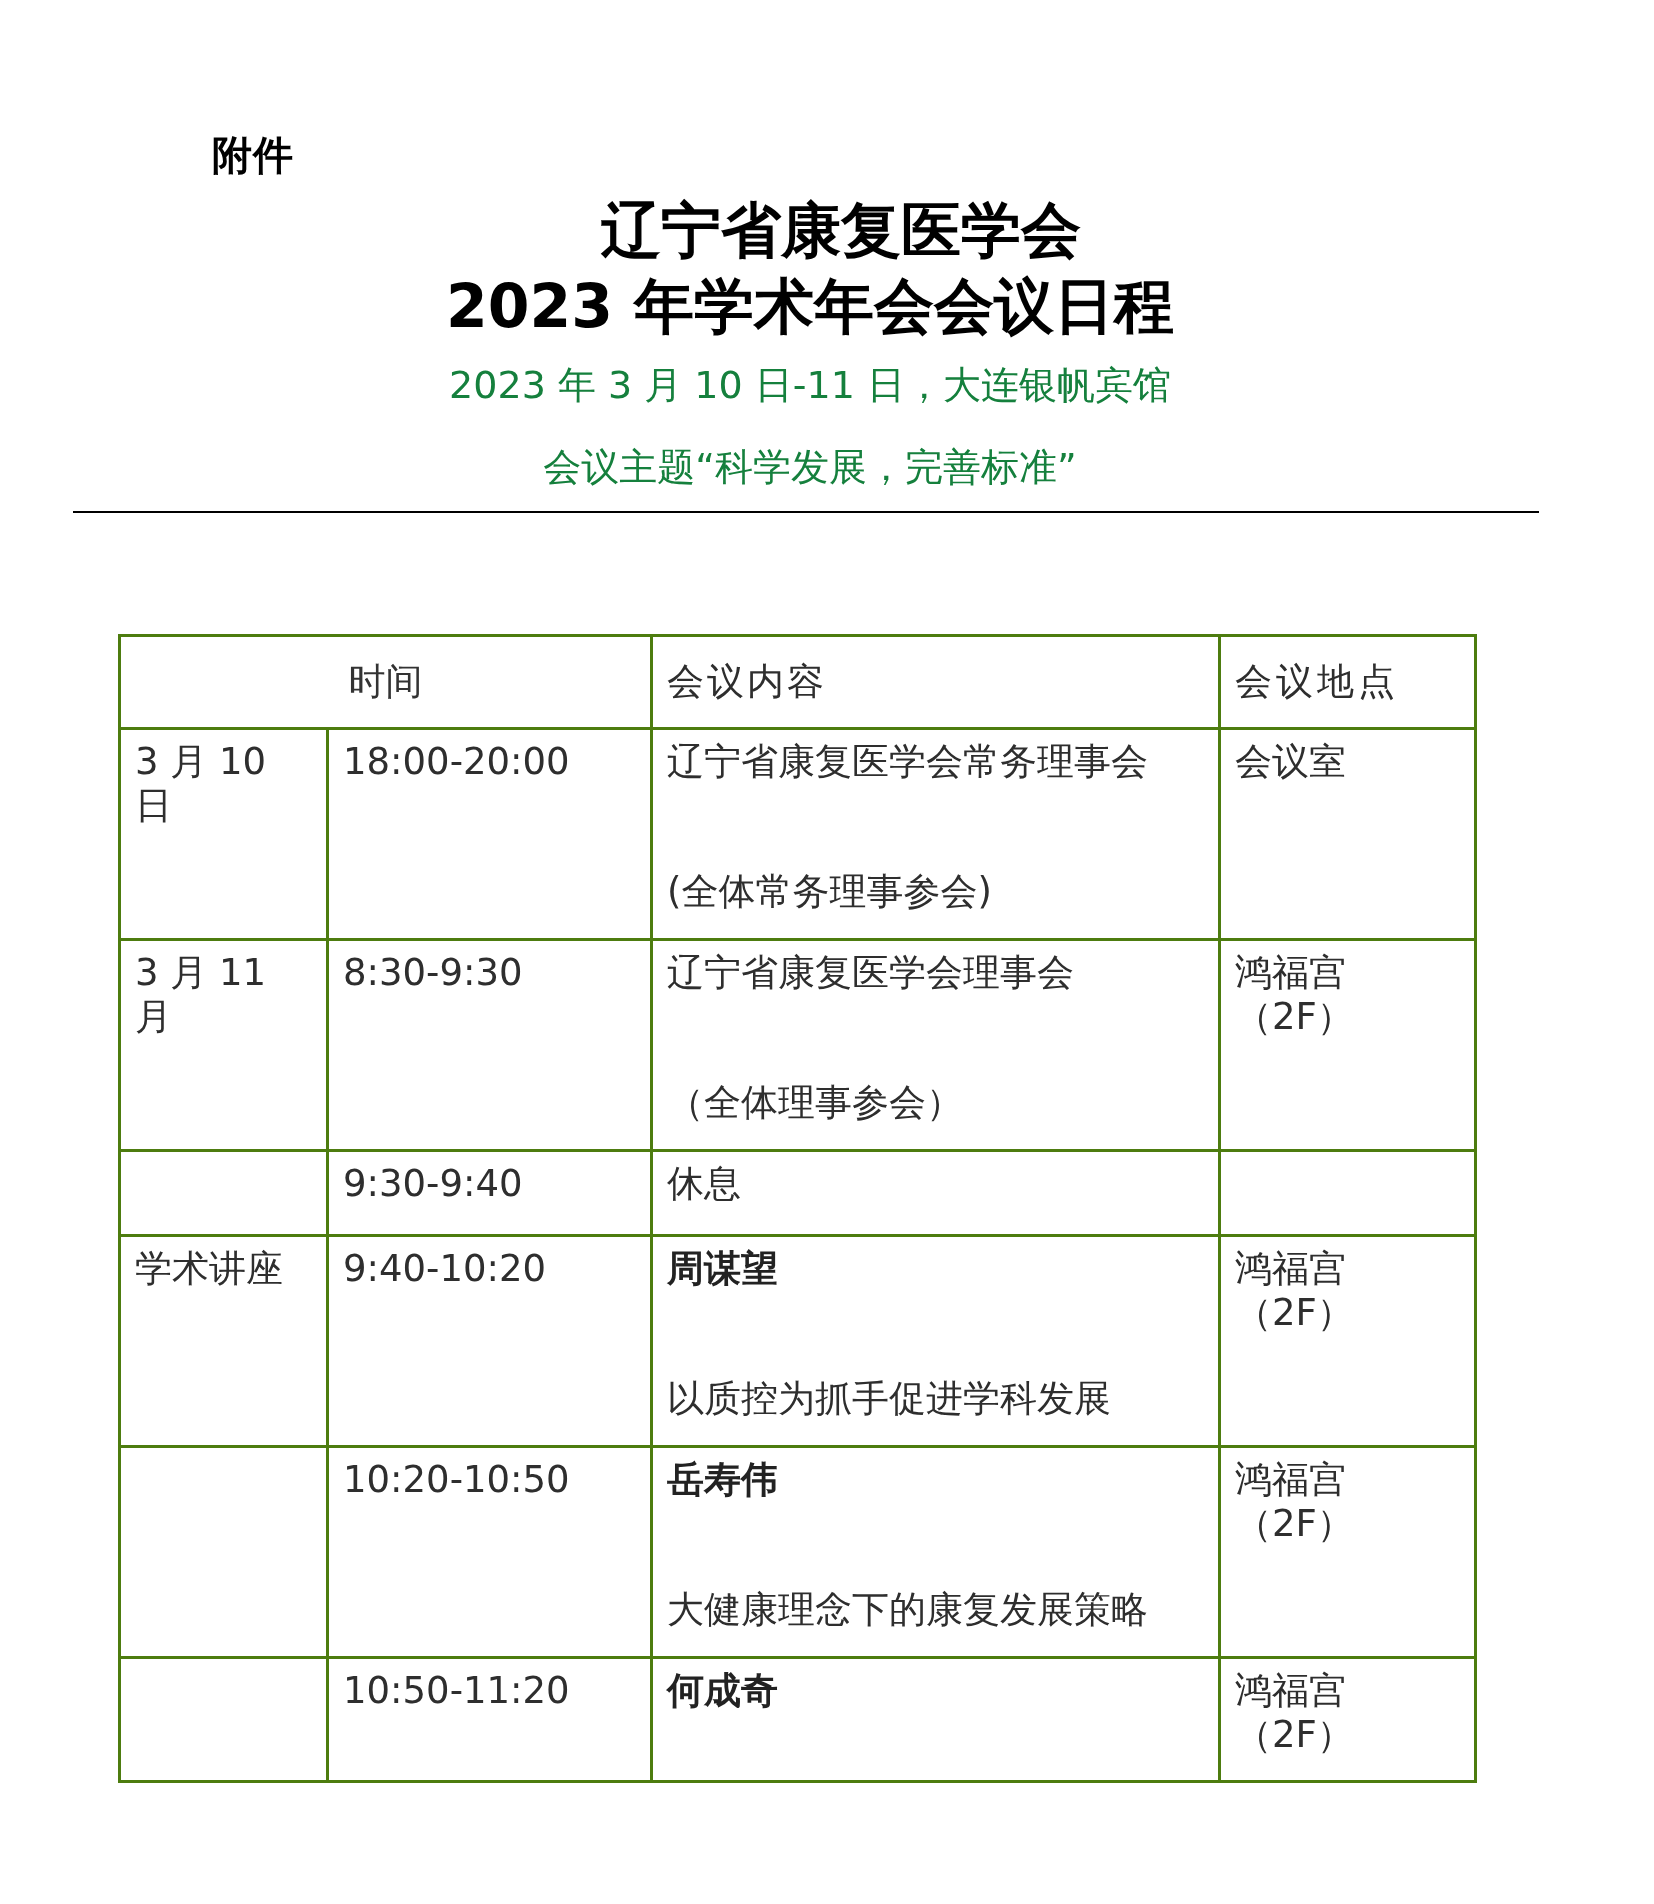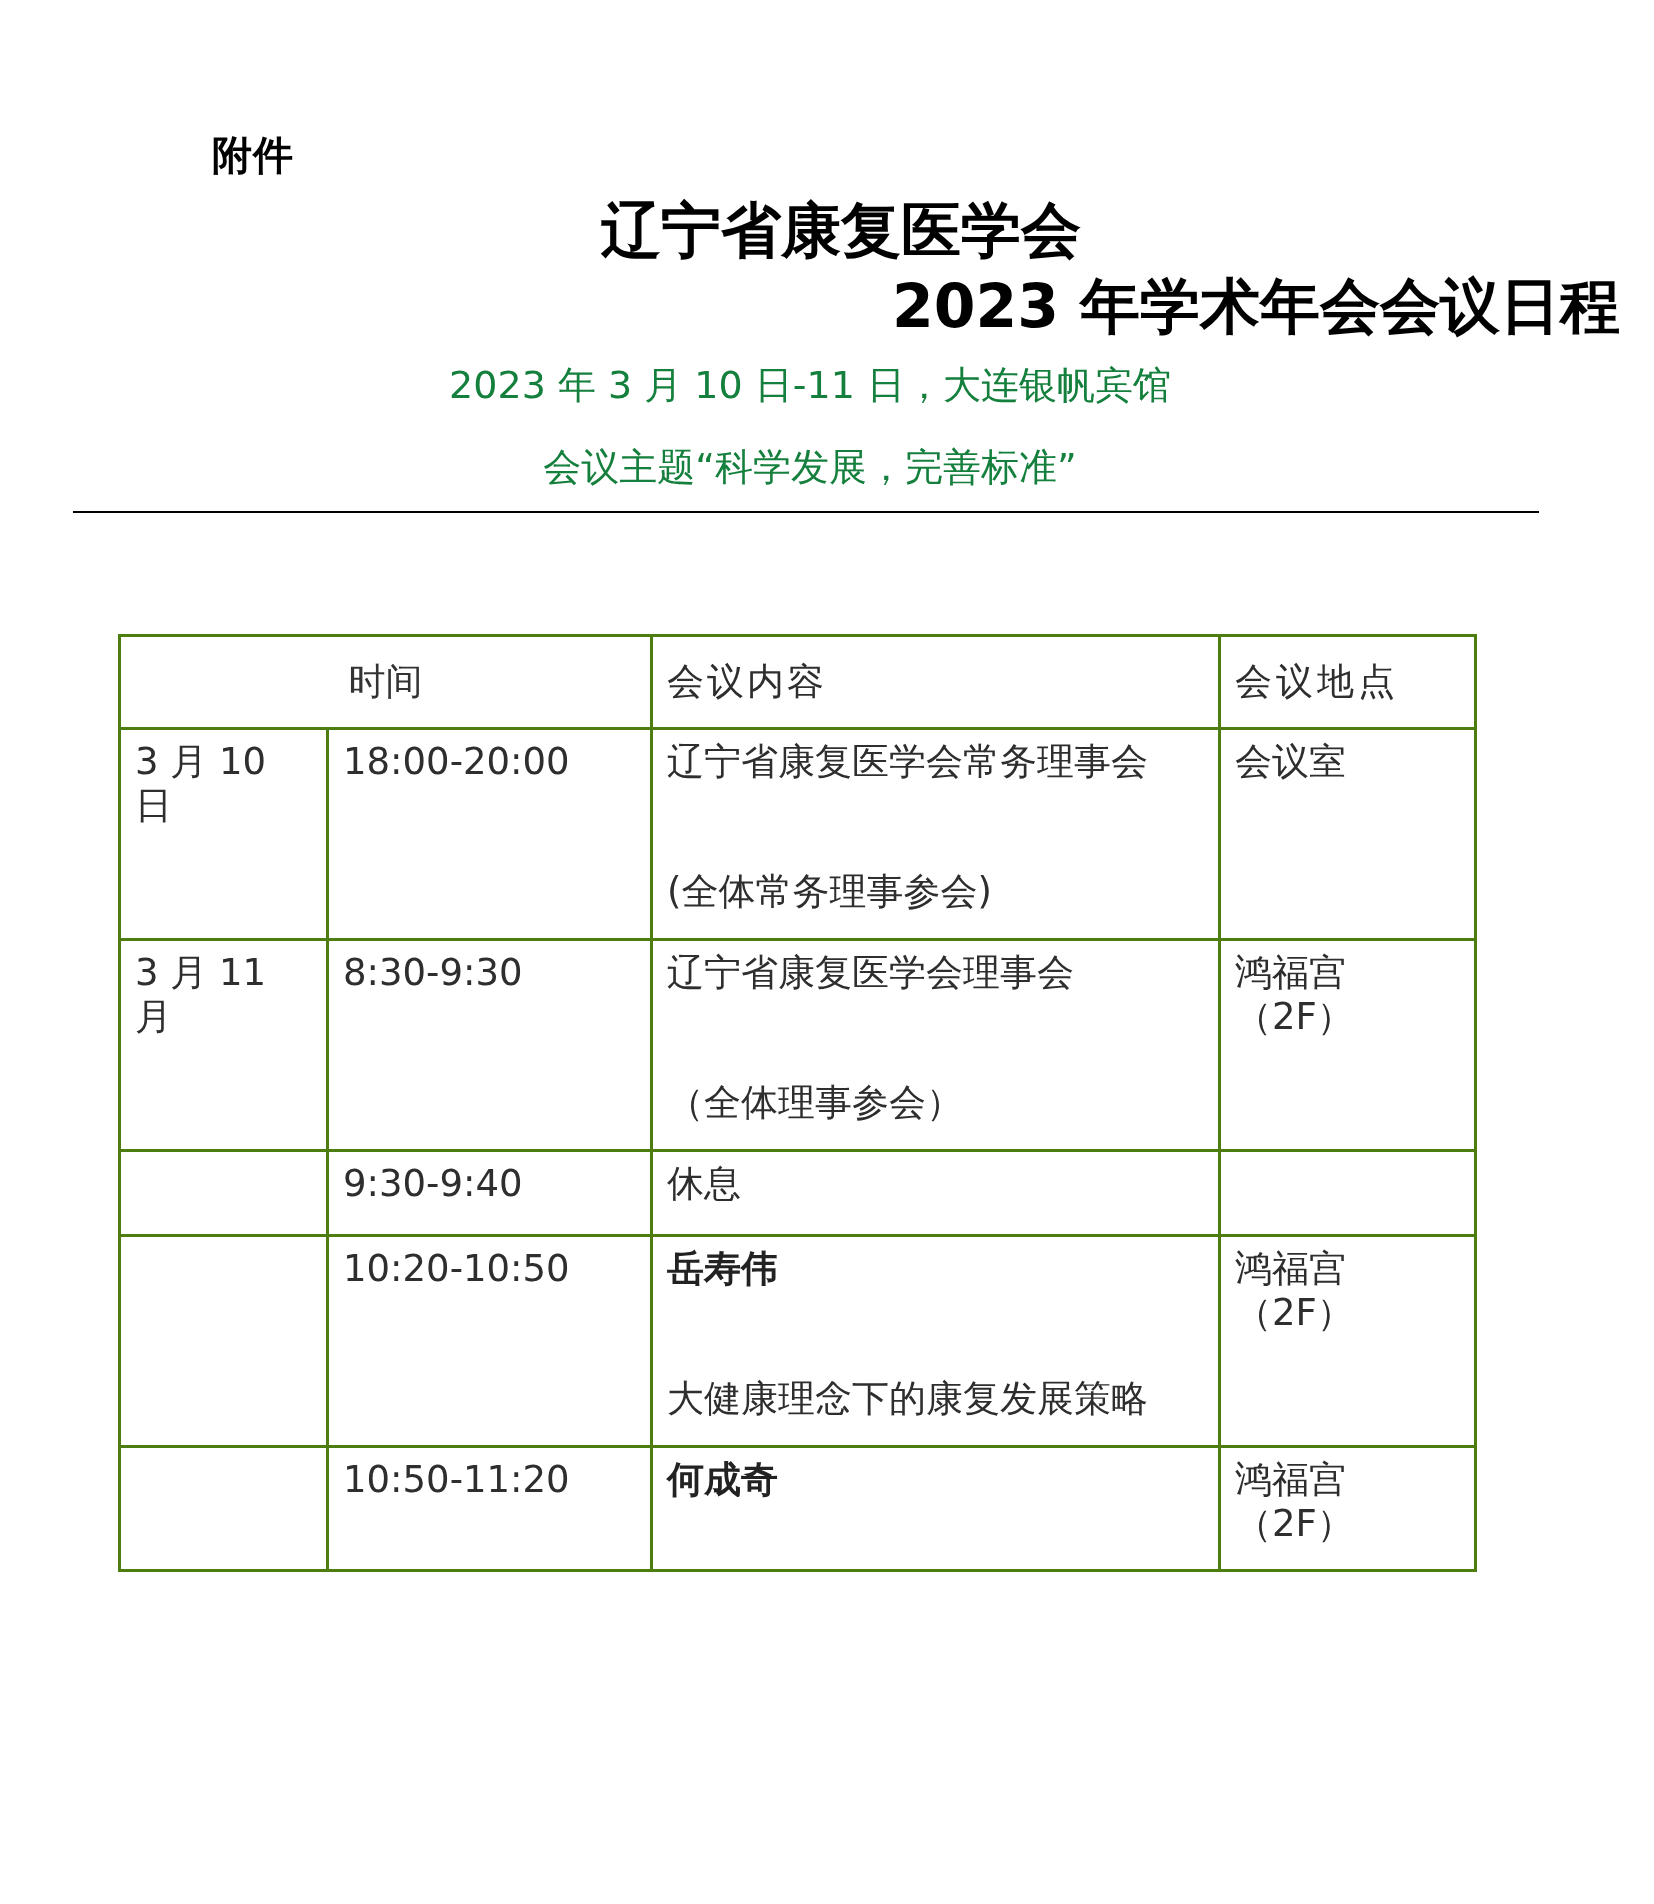--- a/index.html
+++ b/index.html
@@ -2,21 +2,21 @@
 <html><head>
 <meta charset="utf-8">
 <style>
   html, body { margin: 0; padding: 0; background: #ffffff; }
   body { width: 1654px; height: 1904px; position: relative; overflow: hidden;
          font-family: "DejaVu Sans", "Liberation Sans", sans-serif; color: #2b2b2b; }
   .abs { position: absolute; }
   .attach { left: 212px; top: 128px; font-size: 40px; font-weight: bold; color: #000000; letter-spacing: 1px; }
   .title { left: 0; width: 1620px; text-align: center; font-weight: bold; color: #000; font-size: 60px; line-height: 76px; }
   .t1 { top: 192px; margin-left: 31px; }
-  .t2 { top: 268px; text-align: right; }
+  .t2 { top: 268px; }
   .sub { left: 0; width: 1620px; text-align: center; font-size: 38px; color: #15803d; line-height: 50px; }
   .s1 { top: 360px; }
   .s2 { top: 442px; }
   .rule { left: 73px; top: 511px; width: 1466px; height: 2px; background: #000; }
 
   table.sched { position: absolute; left: 118px; top: 634px; border-collapse: collapse; table-layout: fixed; width: 1356px; }
   table.sched td { border: 3px solid #4d7c0f; vertical-align: top; padding: 0 14px; font-size: 37px; color: #2e2e2e; line-height: 44px; }
   table.sched td .l1 { display: block; padding-top: 10px; }
   table.sched td .l2 { display: block; margin-top: 86px; }
   .hdr td { height: 90px; vertical-align: middle !important; }
@@ -90,20 +90,35 @@
           <span class="l1">9:30-9:40</span>
         </td>
     <td>
           <span class="l1">休息</span>
         </td>
     <td>
           <span class="l1"></span>
         </td>
   </tr>
 
+  <tr class="r-tall">
+    <td>
+          <span class="l1">学术讲座</span>
+        </td>
+    <td>
+          <span class="l1">9:40-10:20</span>
+        </td>
+    <td>
+      <span class="l1 bold">周谋望</span>
+      <span class="l2">以质控为抓手促进学科发展</span>
+    </td>
+    <td>
+          <span class="l1">鸿福宫（2F）</span>
+        </td>
+  </tr>
 
   <tr class="r-tall">
     <td>
           <span class="l1"></span>
         </td>
     <td>
           <span class="l1">10:20-10:50</span>
         </td>
     <td>
       <span class="l1 bold">岳寿伟</span>

